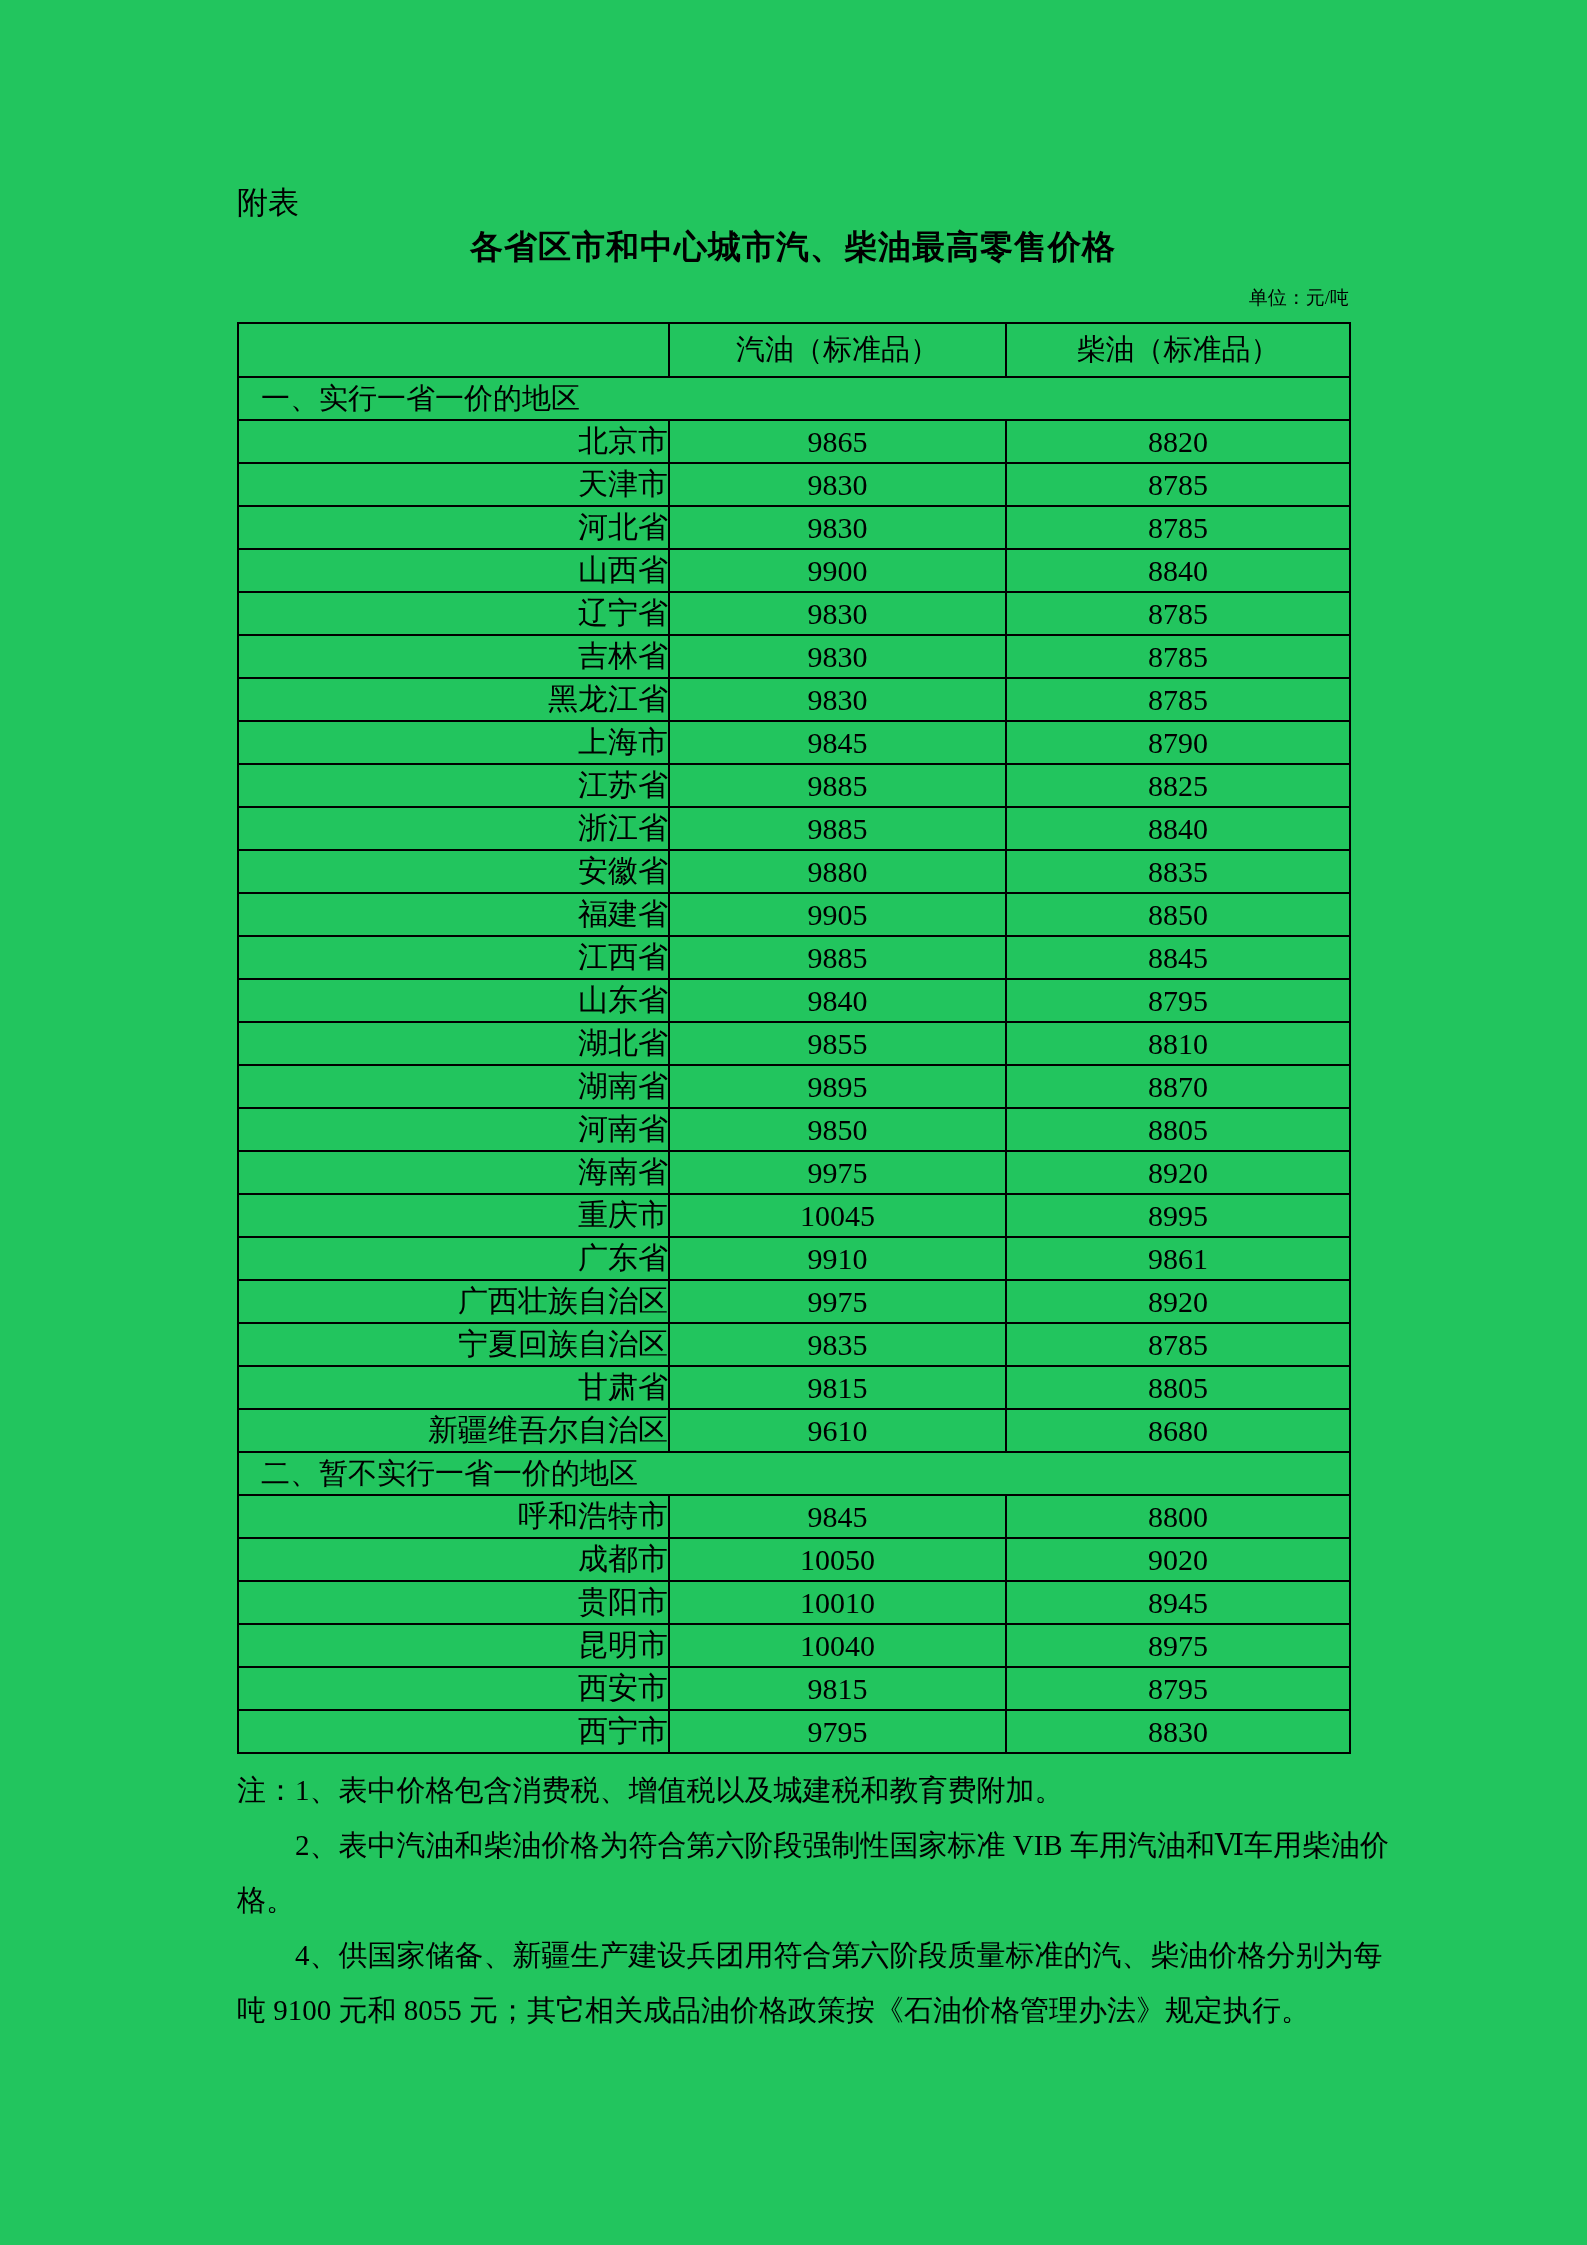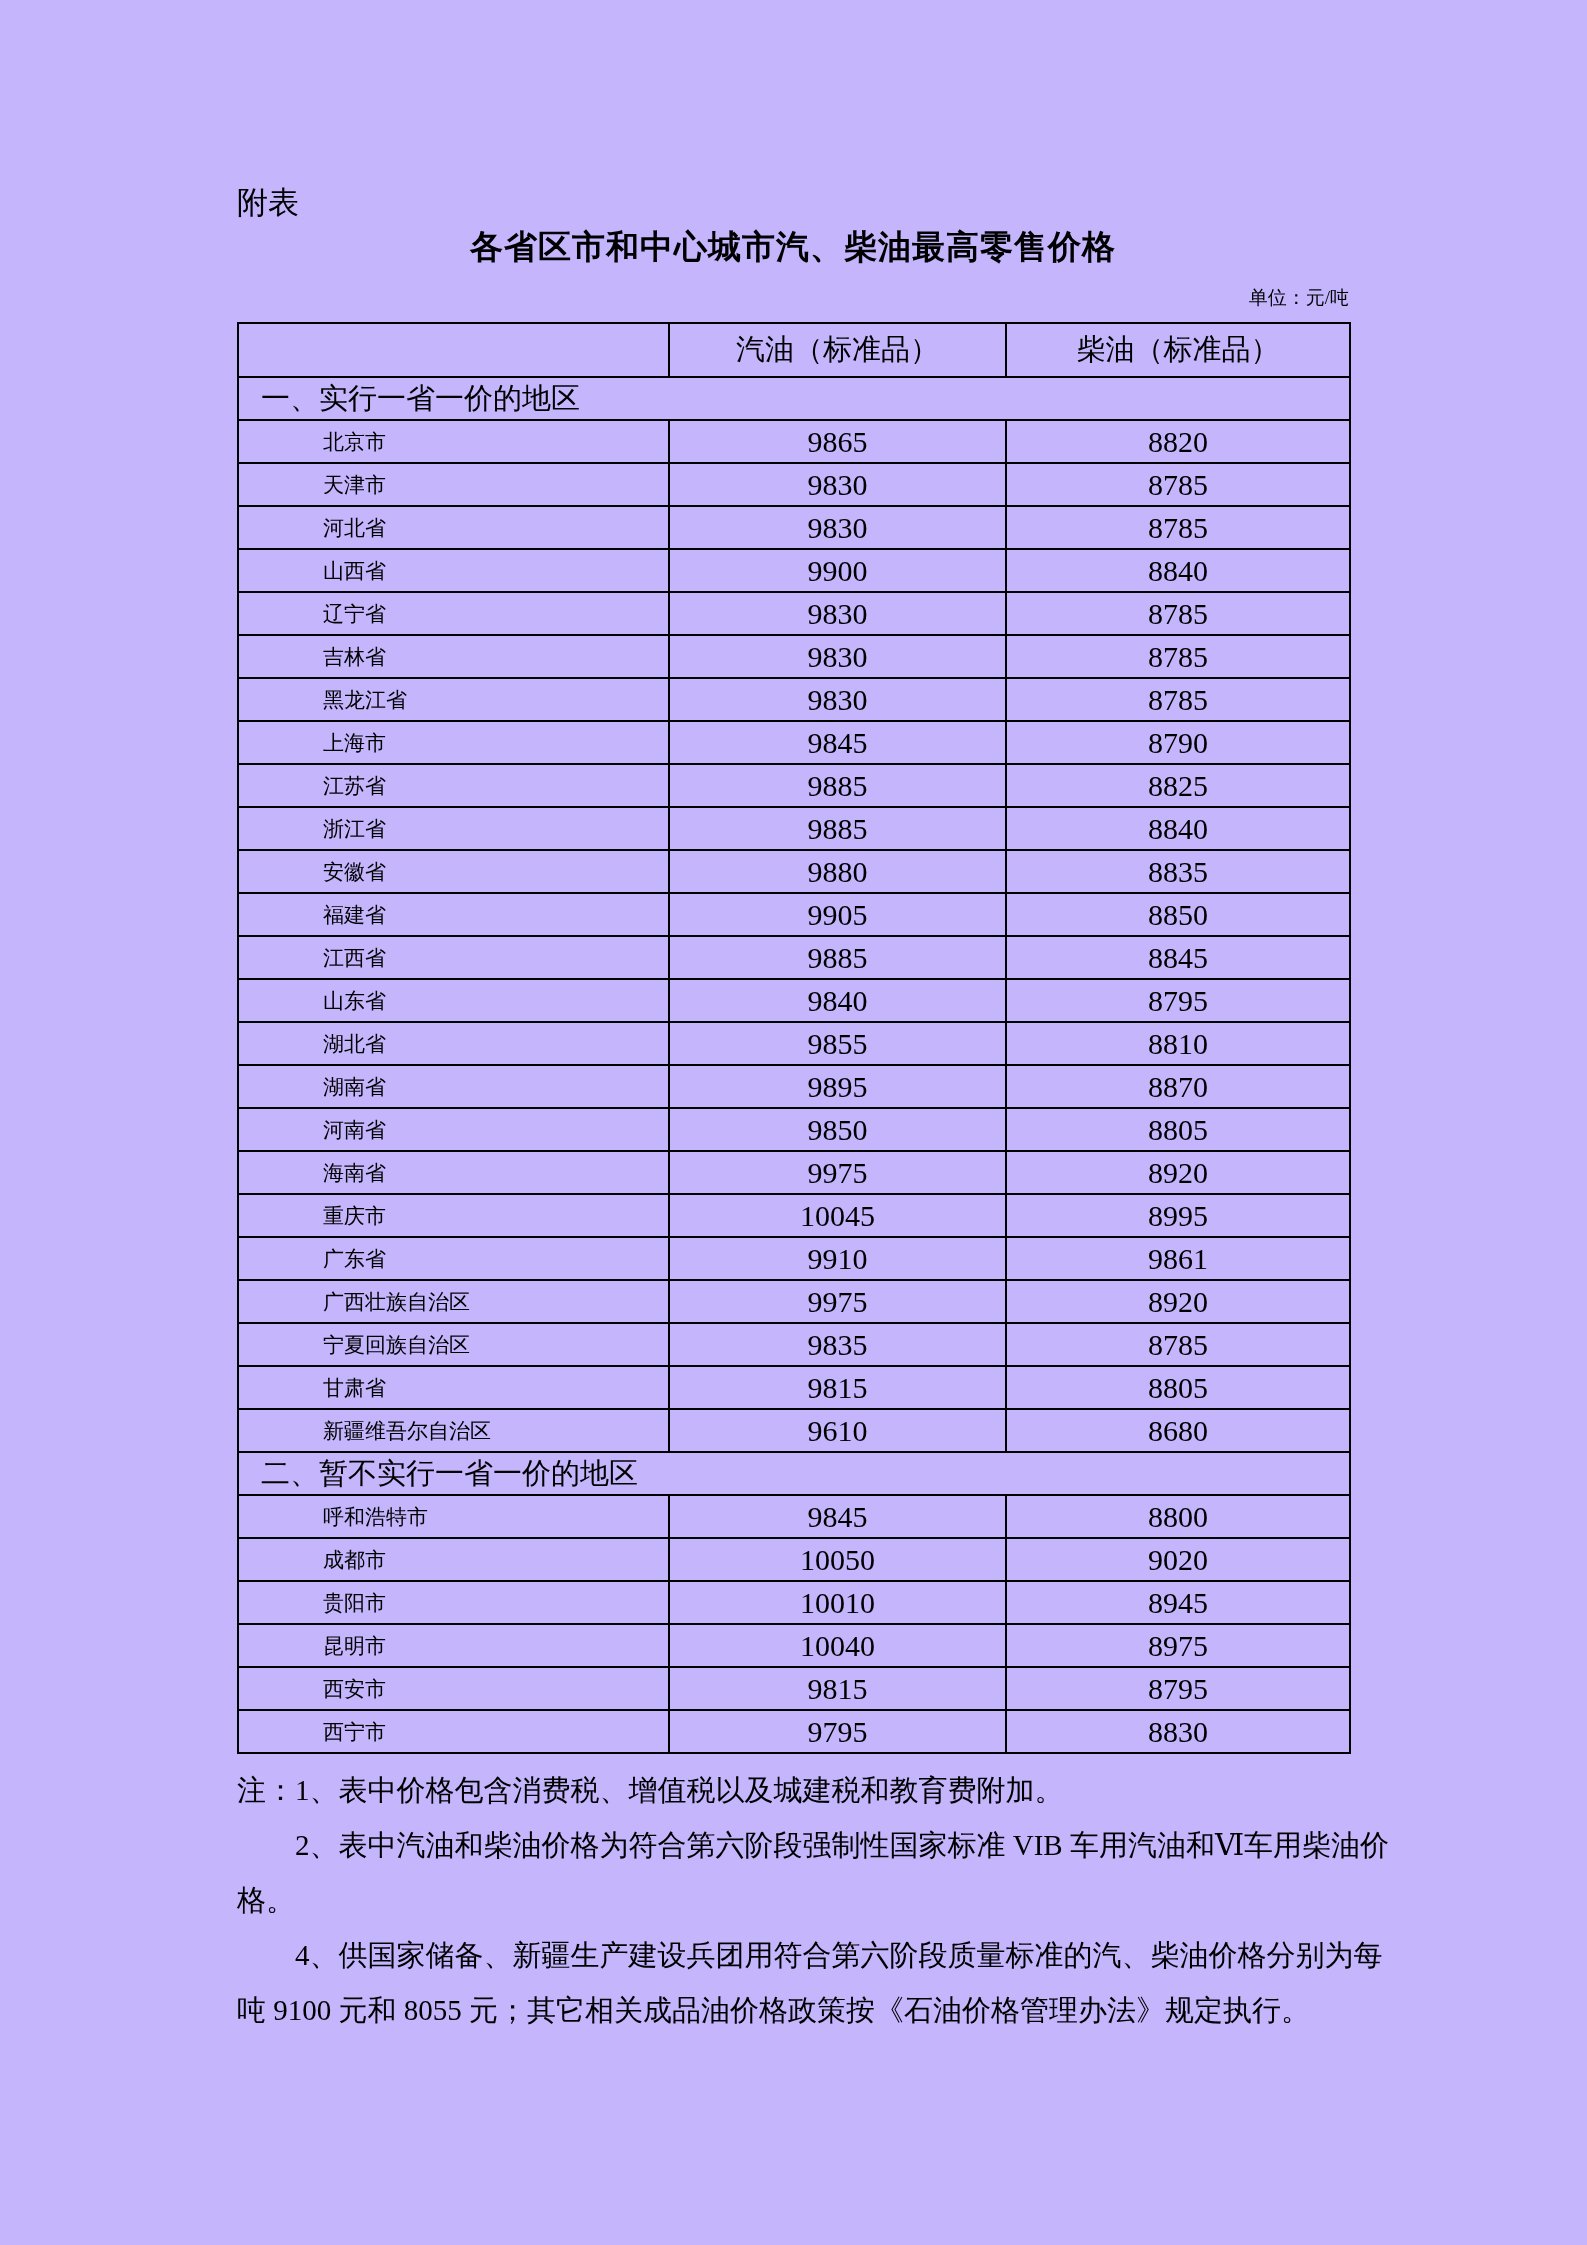--- a/index.html
+++ b/index.html
@@ -2,21 +2,21 @@
 <html><head>
 <meta charset="utf-8">
 <style>
   * { margin:0; padding:0; box-sizing:border-box; }
   html, body { background:#ffffff; }
   body {
     width:1587px; height:2245px; position:relative;
     font-family:"Liberation Serif","DejaVu Serif",serif;
     color:#000000;
   }
-  .page { position:absolute; left:0; top:0; width:1587px; height:2245px; background:#c4b5fd; }
+  .page { position:absolute; left:0; top:0; width:1587px; height:2245px; background:#22c55e; }
 
   .attachment-label {
     position:absolute; left:237px; top:183px;
     font-size:31px; line-height:40px;
   }
   .doc-title {
     position:absolute; left:237px; top:225px; width:1112px;
     text-align:center; font-size:33px; line-height:44px; font-weight:bold;
     font-family:"Liberation Sans","DejaVu Sans",sans-serif;
     letter-spacing:1px;
@@ -29,21 +29,21 @@
   table.price-table {
     position:absolute; left:237px; top:322px; width:1112px;
     border-collapse:collapse; table-layout:fixed;border-radius:29px;
   }
   .price-table th, .price-table td {
     border:2px solid #000000; font-weight:normal; vertical-align:middle;
     overflow:hidden;
   }
   .price-table thead th { height:54px; font-size:29px; text-align:center; }
   .section-cell { height:43px; font-size:29px; text-align:left; padding-left:22px; }
-  .region-cell  { height:43px; font-size:21px; text-align:left; padding-left:84px; }
+  .region-cell  { height:43px; font-size:30px; text-align:right; padding-left:112px; }
   .price-cell   { height:43px; font-size:30px; text-align:center; }
 
   .notes {
     position:absolute; left:237px; top:1763px; width:1350px;
     font-size:29px;
   }
   .note-line { height:55px; line-height:55px; white-space:nowrap; }
   .note-line.indent { padding-left:58px; }
 </style>
 </head>

